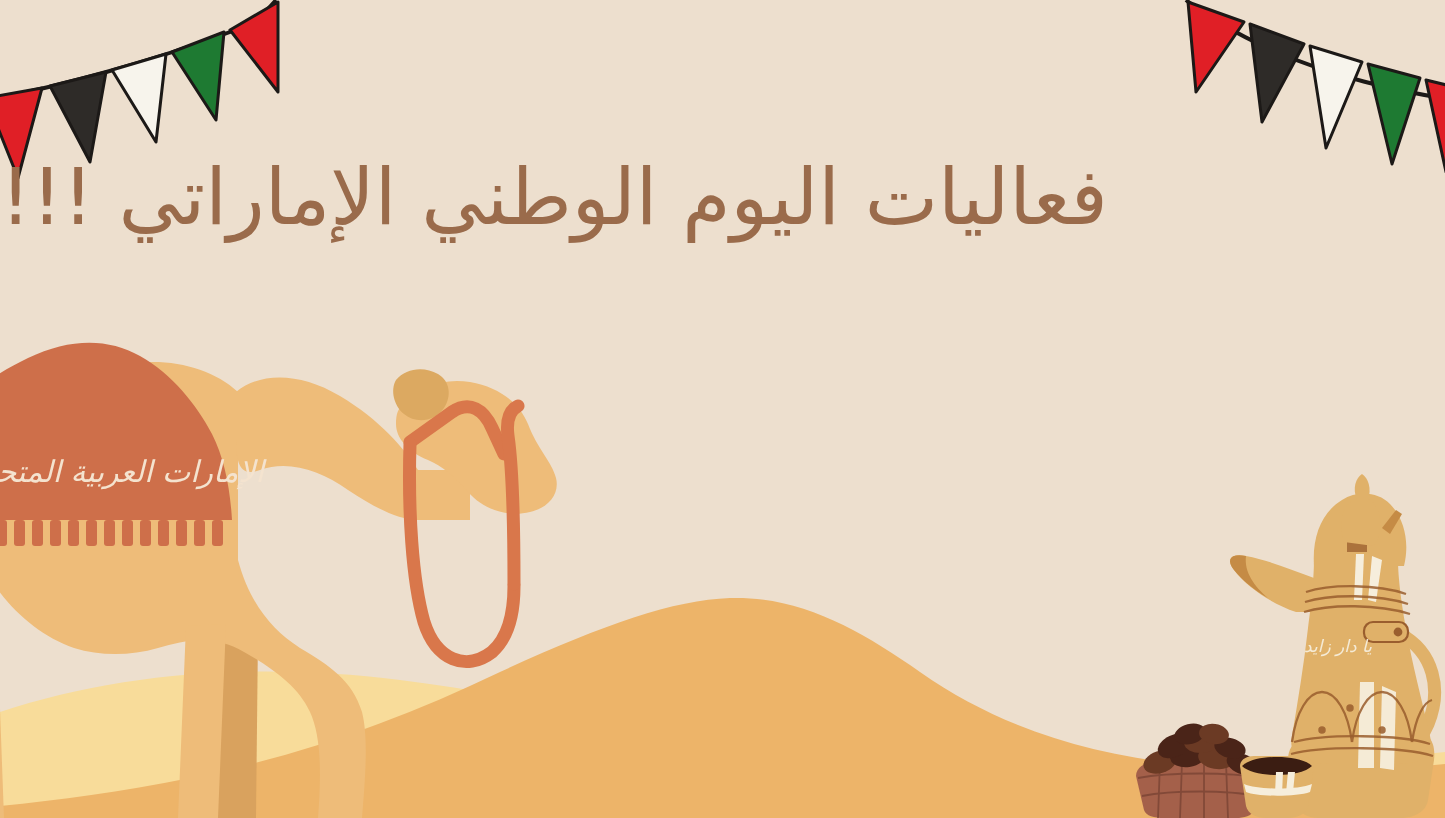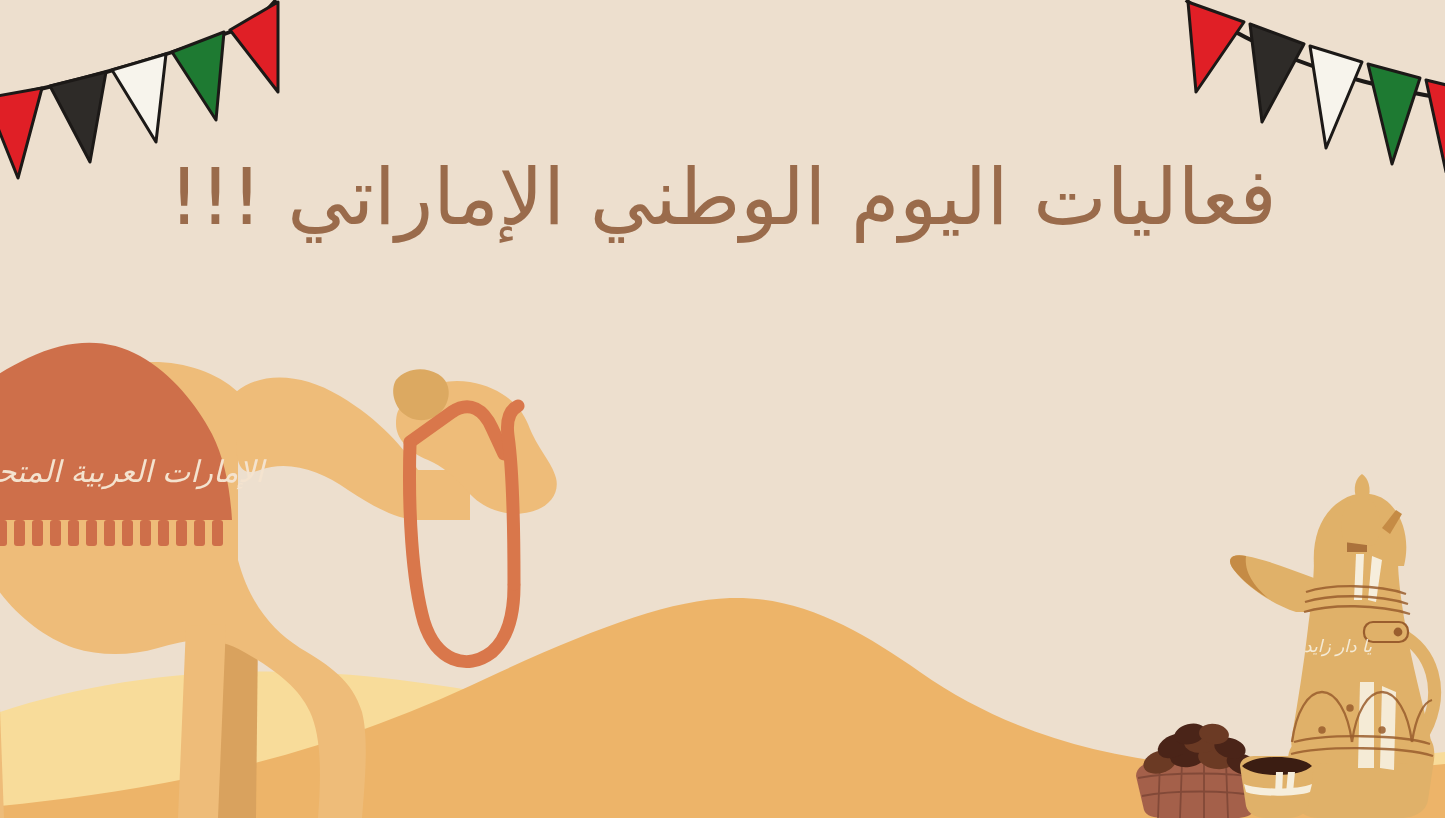--- a/index.html
+++ b/index.html
@@ -8,21 +8,21 @@
     width:1445px;height:818px;overflow:hidden;
     font-family:"DejaVu Sans","Liberation Sans",sans-serif;
   }
   #stage{
     position:relative;width:1445px;height:818px;overflow:hidden;
     background:#EDDFCE;
   }
   #stage svg.layer{position:absolute;top:0;left:0;width:1445px;height:818px;display:block;}
   #title-wrap{
     position:absolute;left:0;top:150px;width:1445px;
-    text-align:center;direction:rtl;pointer-events:none;
+    text-align:left;direction:rtl;pointer-events:none;
   }
   #title{
     display:inline-block;
     font-family:"DejaVu Sans","Liberation Sans",sans-serif;
     font-size:78px;line-height:1.22;font-weight:400;
     color:#9A6B4B;letter-spacing:0px;white-space:nowrap;
   }
 </style>
 </head>
 <body>

